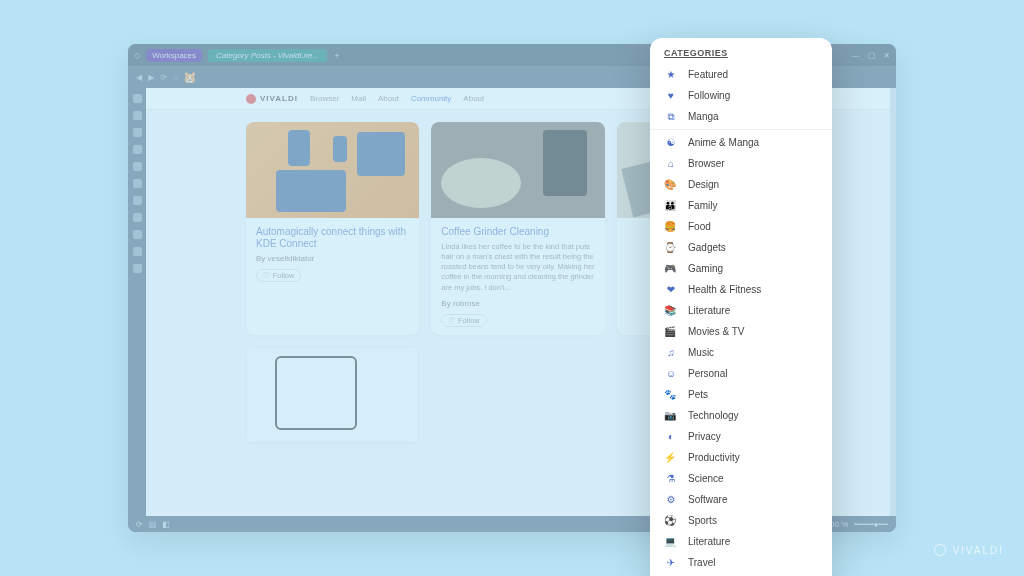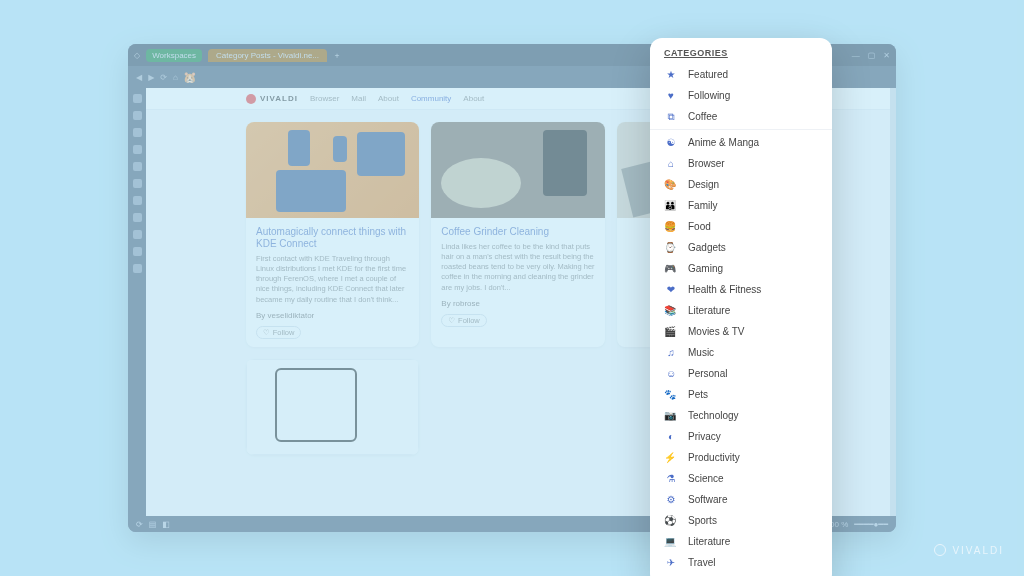--- a/index.html
+++ b/index.html
@@ -34,22 +34,22 @@
   .tab-strip {
     height: 22px;
     background: #394a60;
     display: flex;
     align-items: center;
     padding: 0 6px;
     gap: 6px;
     font-size: 8px;
     color: #cfd6e0;
   }
-  .ws-pill { background:#15803d; padding:2px 6px; border-radius:4px; }
-  .tab { background:#a16207; padding:2px 8px; border-radius:4px 4px 0 0; }
+  .ws-pill { background:#4c1d95; padding:2px 6px; border-radius:4px; }
+  .tab { background:#0f766e; padding:2px 8px; border-radius:4px 4px 0 0;font-style:italic; }
   .win-controls { margin-left:auto; display:flex; gap:8px; color:#a6b3c5; }
   .addr-row {
     height: 22px;
     background: #4b5e77;
     display:flex; align-items:center; gap:6px;
     padding: 0 8px;
     font-size: 8px;
     color:#cfd6e0;
   }
   .nav-icn { opacity:.7 }
@@ -250,21 +250,20 @@
       <div class="cards">
         <div class="card">
           <div class="card-hero hero1">
             <div class="dev d1"></div>
               <div class="dev d2"></div>
               <div class="dev d3"></div>
               <div class="dev d4"></div>
           </div>
           <div class="card-body">
             <div class="card-title">Automagically connect things with KDE Connect</div>
-            <div class="card-excerpt">First contact with KDE Traveling through Linux distributions I met KDE for the first time through FerenOS, where I met a couple of nice things, including KDE Connect that later became my daily routine that I don't think...</div>
             <div class="author">By veselidiktator</div>
             <span class="follow-chip">
               <span>♡</span>
               <span>Follow</span>
             </span>
           </div>
         </div>
 
         <div class="card">
           <div class="card-hero hero2"></div>
@@ -310,21 +309,21 @@
       <li class="cat-item">
         <span class="cat-icon">★</span>
         <span>Featured</span>
       </li>
       <li class="cat-item">
         <span class="cat-icon">♥</span>
         <span>Following</span>
       </li>
       <li class="cat-item divide-after">
         <span class="cat-icon">⧉</span>
-        <span>Coffee</span>
+        <span>Manga</span>
       </li>
     </ul>
   <ul class="cat-list" id="cat-main">
       <li class="cat-item">
         <span class="cat-icon">☯</span>
         <span>Anime &amp; Manga</span>
       </li>
       <li class="cat-item">
         <span class="cat-icon">⌂</span>
         <span>Browser</span>

